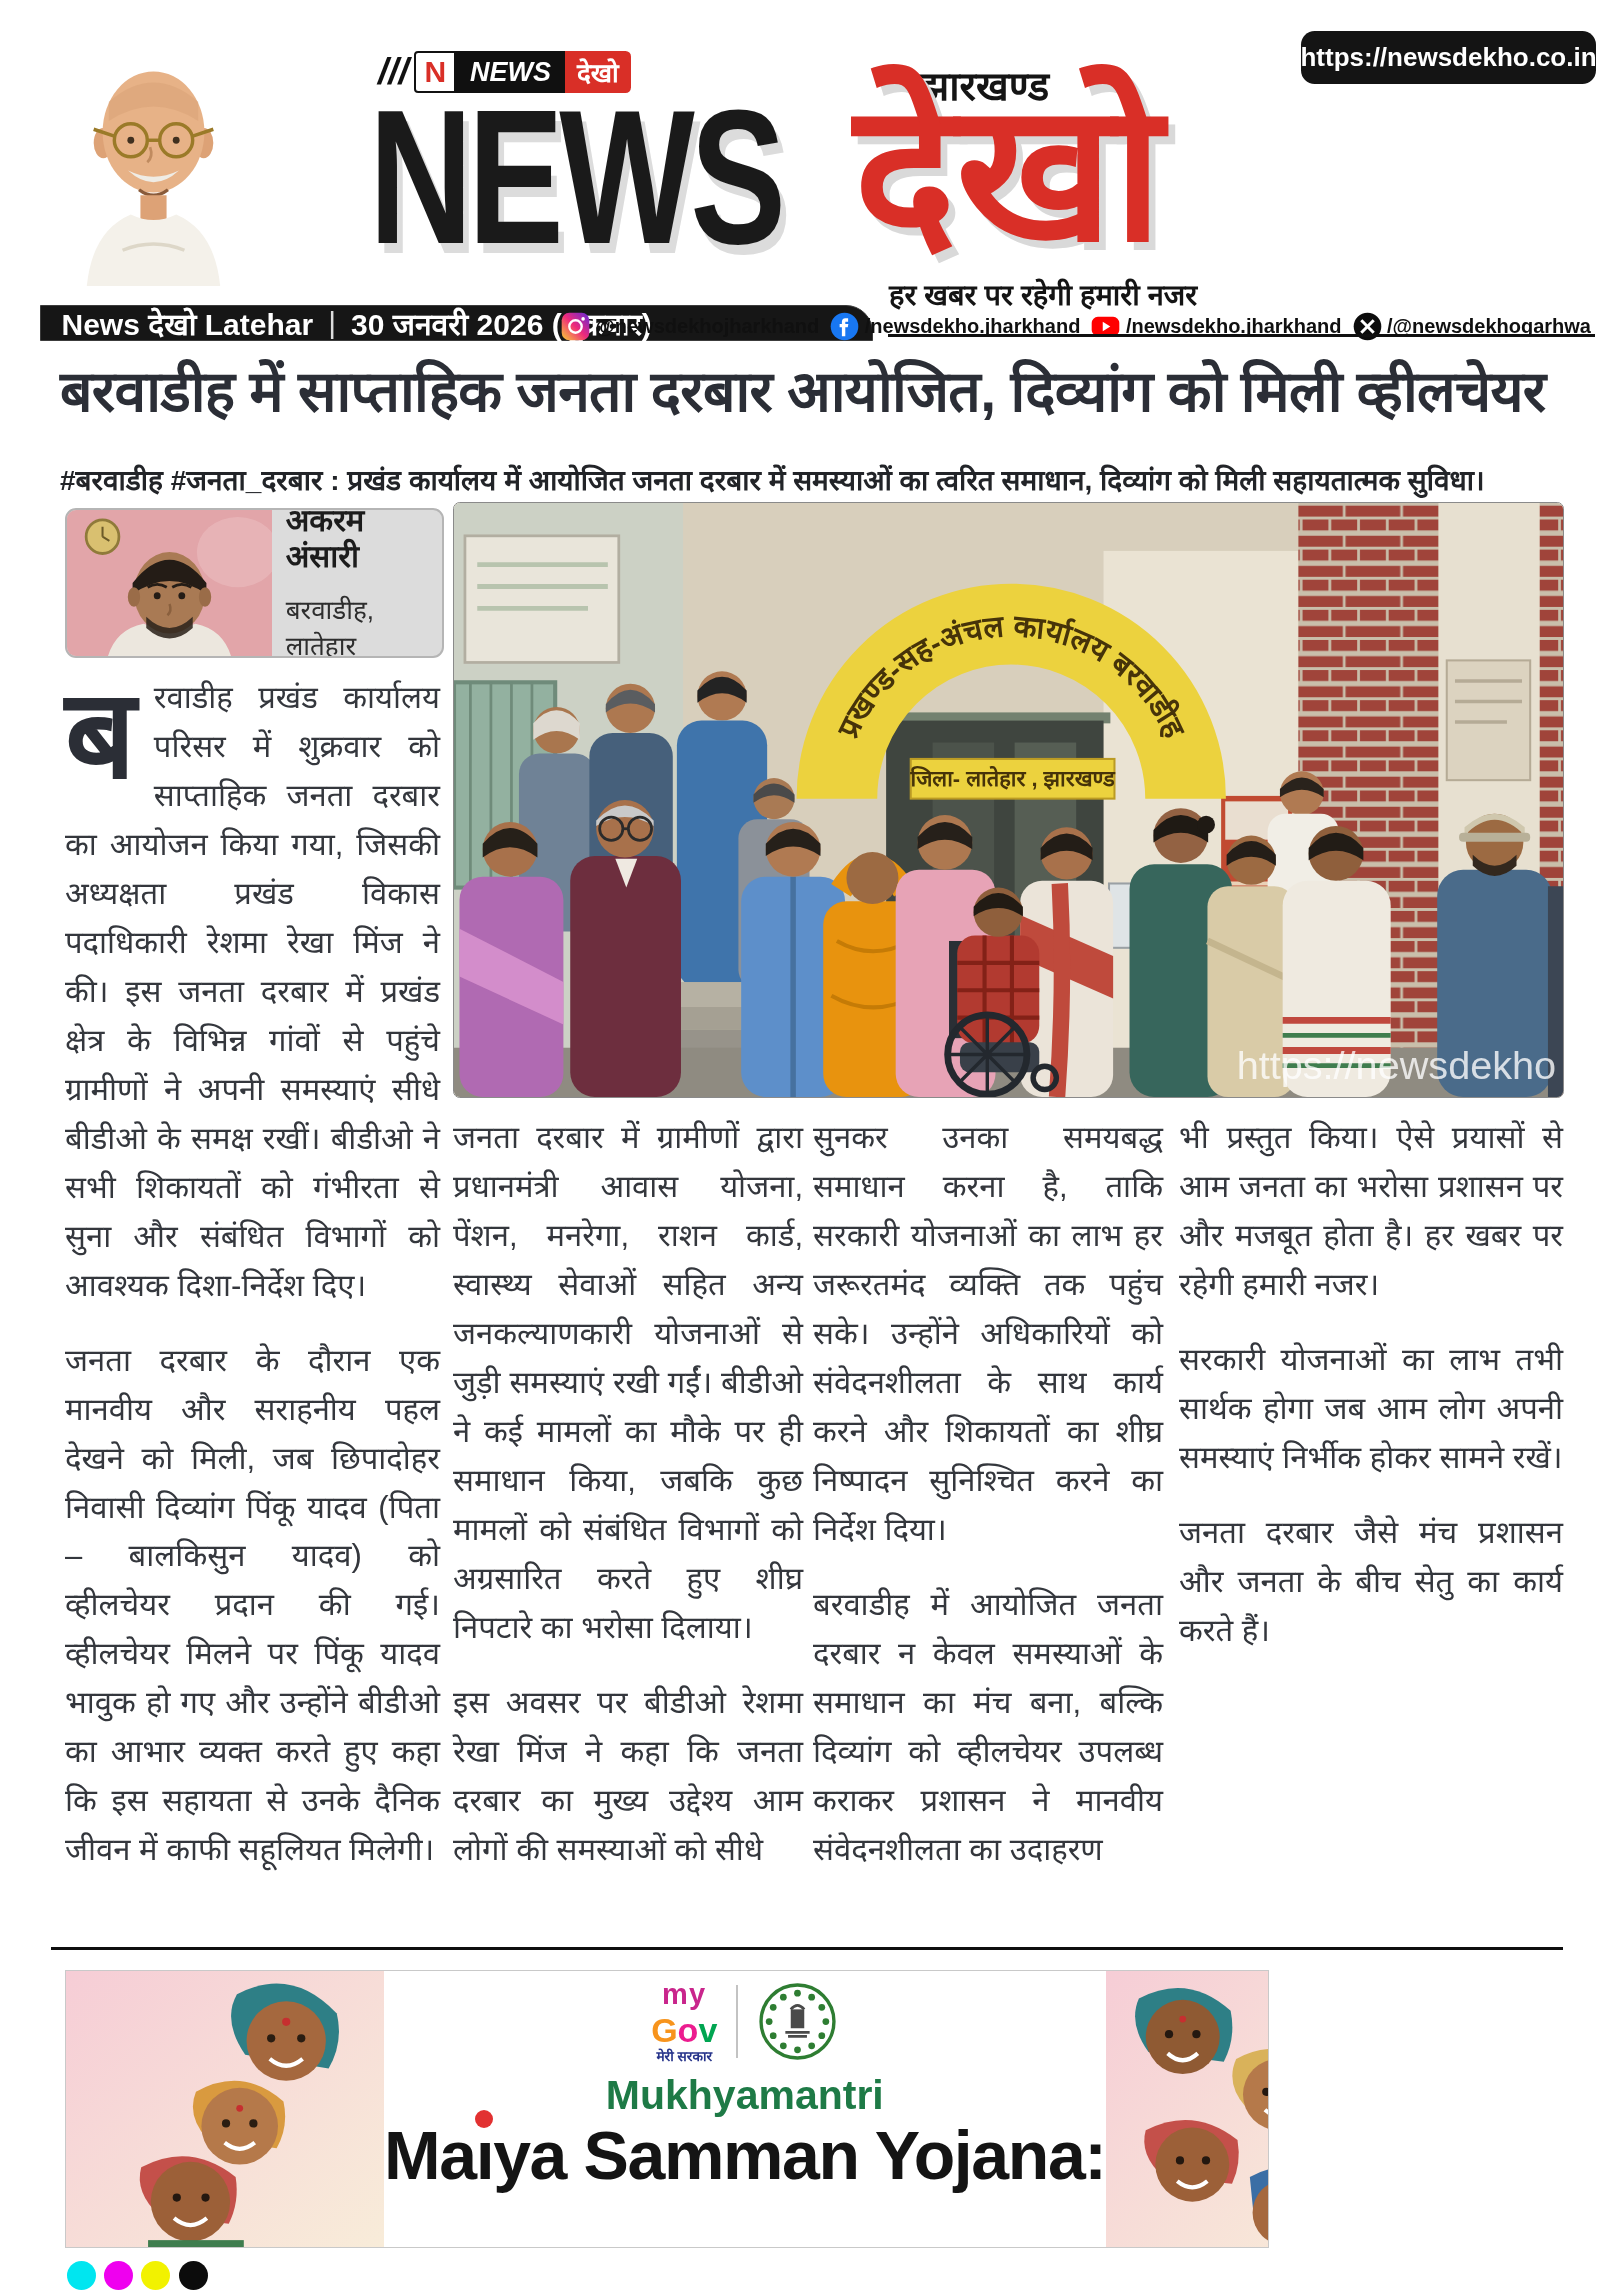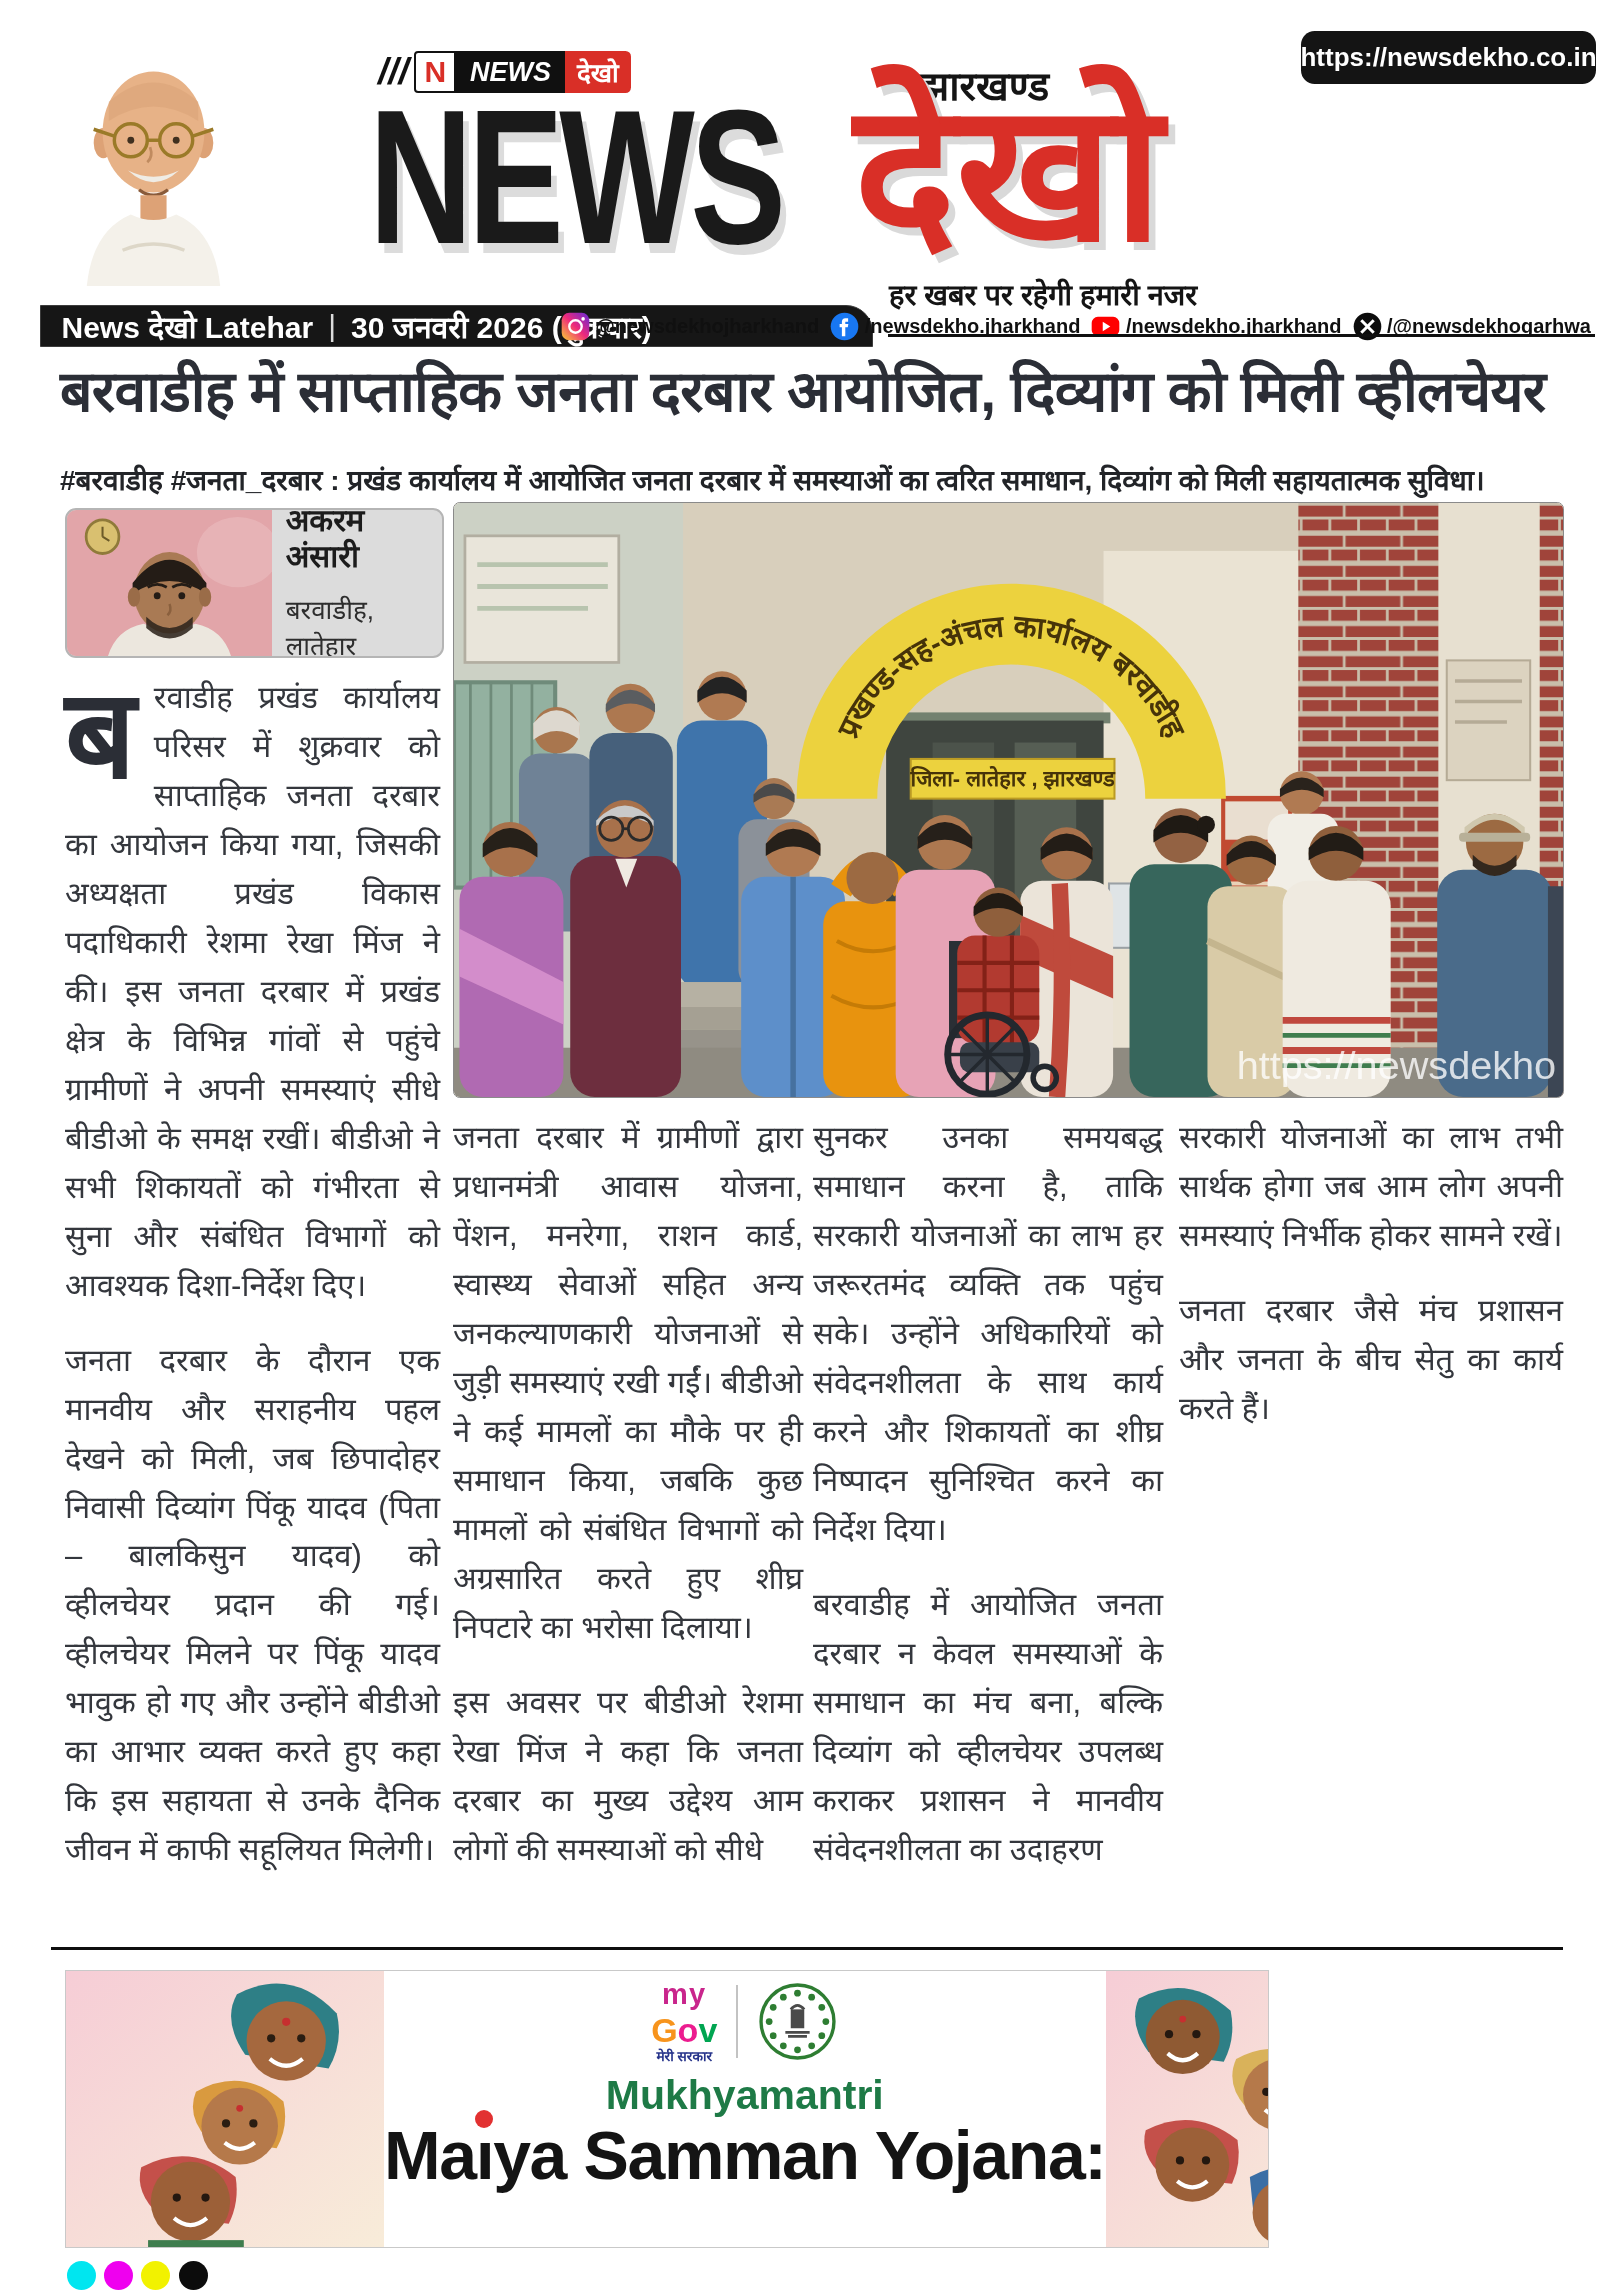--- a/index.html
+++ b/index.html
@@ -13,21 +13,21 @@
   .badge-n{background:#fff;border:2.7px solid #111;color:#d92f27;width:38px;display:flex;align-items:center;justify-content:center;font-weight:900;font-size:30px;border-radius:4.1px 0 0 4.1px;}
   .badge-news{background:#101010;color:#fff;font-style:italic;font-weight:800;padding:0 13.7px;display:flex;align-items:center;font-size:27px;}
   .badge-dekho{background:#d92f27;color:#fff;font-weight:800;padding:0 12.3px;display:flex;align-items:center;font-size:26px;border-radius:0 5.5px 5.5px 0;}
   .news-big{position:absolute;left:369px;top:81px;font-size:171px;line-height:1;font-weight:900;color:#1a1a1a;letter-spacing:-5.5px;transform:scale(0.84,1.12);transform-origin:left top;text-shadow:6.8px 8.2px 0 #dcdcdc;white-space:nowrap;}
   .dekho-big{position:absolute;left:854px;top:77px;font-size:192px;line-height:1;font-weight:800;color:#d92f27;text-shadow:6.8px 8.2px 0 #d9d9d9;white-space:nowrap;}
   .state-label{position:absolute;left:919px;top:57px;font-size:40px;font-weight:800;color:#141414;text-align:center;}
   .tagline{position:absolute;left:889px;top:274px;font-size:29px;font-weight:800;color:#141414;white-space:nowrap;}
   .url-badge{position:absolute;left:1301px;top:31px;width:295px;height:53px;background:#141414;color:#fff;border-radius:13.7px;font-size:26px;font-weight:700;display:flex;align-items:center;justify-content:center;}
 
   
-  .edition-bar{position:absolute;left:40px;top:305px;width:833px;height:42px;background:#161616;border:1.4px solid #3c3c3c;box-sizing:border-box;color:#fff;display:flex;align-items:center;padding:0 20.5px;gap:15px;font-size:30px;font-weight:700;border-top-right-radius:27px;}
+  .edition-bar{position:absolute;left:40px;top:305px;width:833px;height:36px;background:#161616;border:1.4px solid #3c3c3c;box-sizing:border-box;color:#fff;display:flex;align-items:center;padding:0 20.5px;gap:15px;font-size:30px;font-weight:700;border-top-right-radius:27px;}
   .edition-bar .divider{font-weight:300;opacity:.85;}
   .social-row{position:absolute;right:23px;top:305px;height:42px;display:flex;align-items:center;gap:11px;}
   .social-item{display:flex;align-items:center;gap:5.5px;font-size:20px;font-weight:700;color:#101010;}
   .social-item svg{width:29px;height:29px;display:block;}
   .rule-top{position:absolute;left:888px;top:334px;width:707px;height:2.7px;background:#101010;}
 
   
   .headline{position:absolute;left:60px;top:357px;width:1509px;font-size:57px;line-height:1.2;font-weight:800;color:#2b2e36;white-space:nowrap;letter-spacing:-0.7px;}
   .subheadline{position:absolute;left:60px;top:460px;width:1509px;font-size:28px;font-weight:600;color:#222428;white-space:nowrap;}
 
@@ -328,20 +328,21 @@
   </div>
   <div class="col col-2">
     <p>जनता दरबार में ग्रामीणों द्वारा प्रधानमंत्री आवास योजना, पेंशन, मनरेगा, राशन कार्ड, स्वास्थ्य सेवाओं सहित अन्य जनकल्याणकारी योजनाओं से जुड़ी समस्याएं रखी गईं। बीडीओ ने कई मामलों का मौके पर ही समाधान किया, जबकि कुछ मामलों को संबंधित विभागों को अग्रसारित करते हुए शीघ्र निपटारे का भरोसा दिलाया।</p>
     <p>इस अवसर पर बीडीओ रेशमा रेखा मिंज ने कहा कि जनता दरबार का मुख्य उद्देश्य आम लोगों की समस्याओं को सीधे</p>
   </div>
   <div class="col col-3">
     <p>सुनकर उनका समयबद्ध समाधान करना है, ताकि सरकारी योजनाओं का लाभ हर जरूरतमंद व्यक्ति तक पहुंच सके। उन्होंने अधिकारियों को संवेदनशीलता के साथ कार्य करने और शिकायतों का शीघ्र निष्पादन सुनिश्चित करने का निर्देश दिया।</p>
     <p>बरवाडीह में आयोजित जनता दरबार न केवल समस्याओं के समाधान का मंच बना, बल्कि दिव्यांग को व्हीलचेयर उपलब्ध कराकर प्रशासन ने मानवीय संवेदनशीलता का उदाहरण</p>
   </div>
   <div class="col col-4">
+    <p>भी प्रस्तुत किया। ऐसे प्रयासों से आम जनता का भरोसा प्रशासन पर और मजबूत होता है। हर खबर पर रहेगी हमारी नजर।</p>
     <p>सरकारी योजनाओं का लाभ तभी सार्थक होगा जब आम लोग अपनी समस्याएं निर्भीक होकर सामने रखें।</p>
     <p>जनता दरबार जैसे मंच प्रशासन और जनता के बीच सेतु का कार्य करते हैं।</p>
   </div>
 
   <div class="rule-bottom"></div>
 
   <div class="banner">
     <svg class="banner-women" width="318" viewBox="0 0 465 402" preserveAspectRatio="none">
       <defs>
           <linearGradient id="bg1" x1="0" y1="0" x2="1" y2="1">

